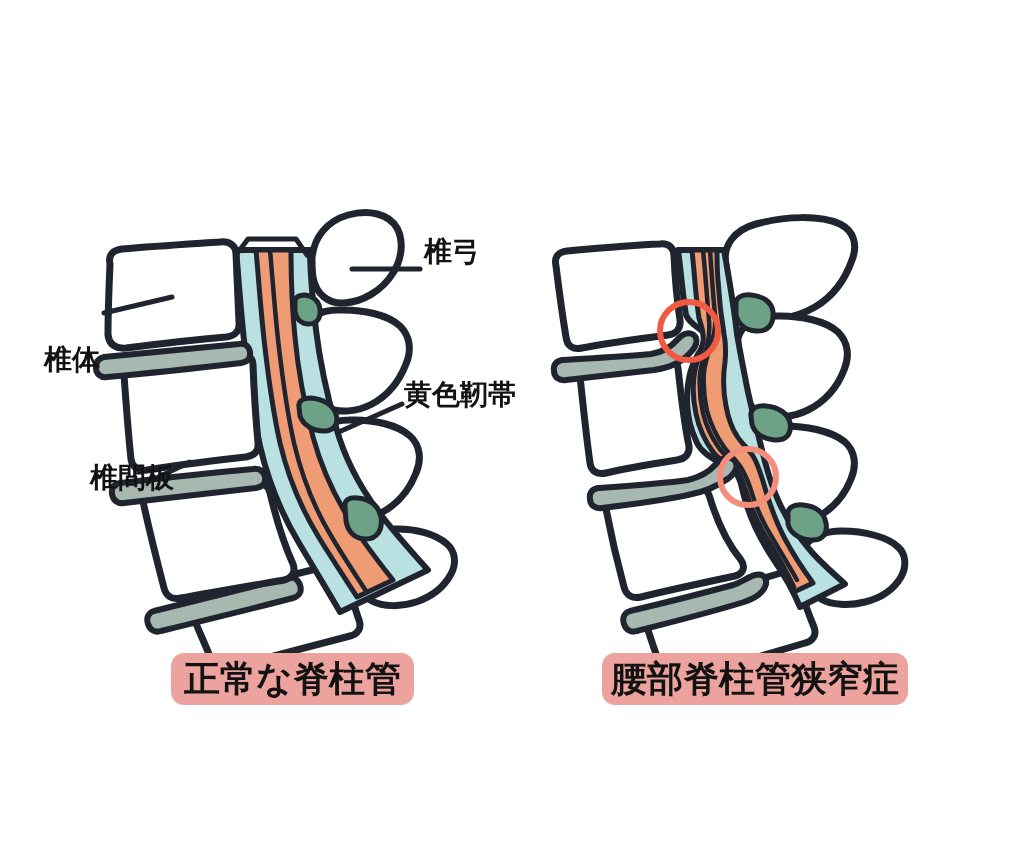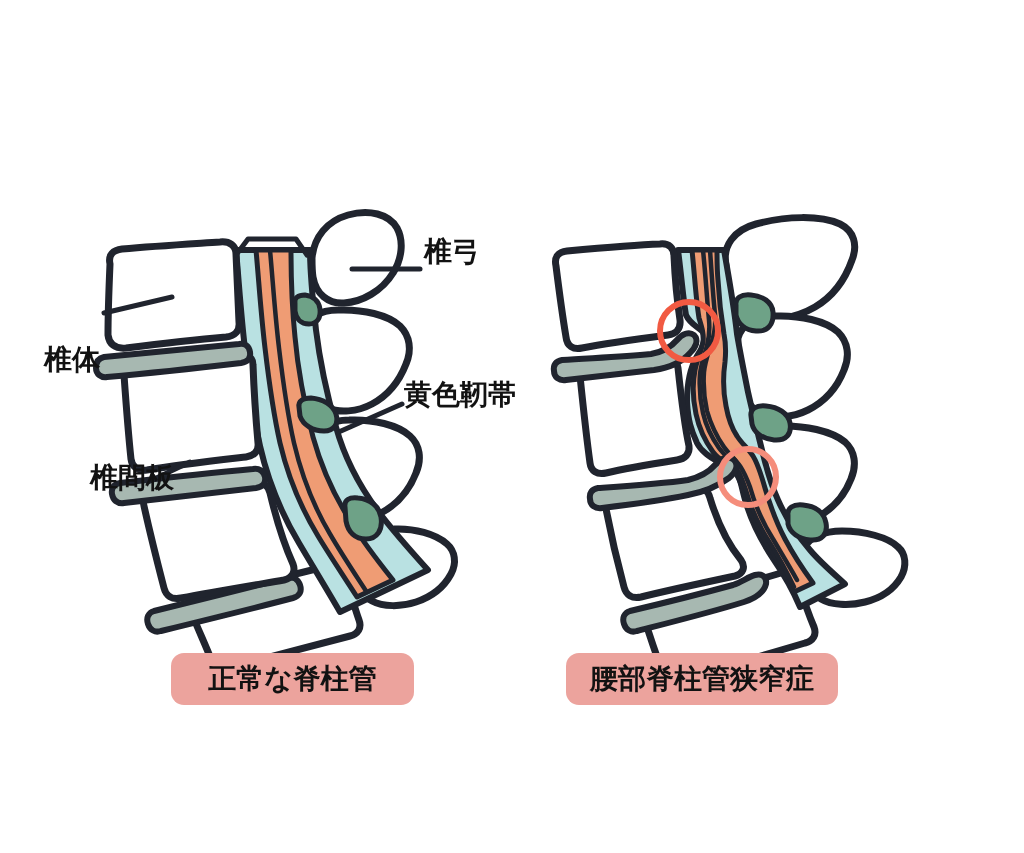--- a/index.html
+++ b/index.html
@@ -28,21 +28,21 @@
     color:var(--label_text,#121212);
     white-space:nowrap;
   }
   .ann.center { text-align:center; }
   .caption {
     position:absolute;
     height:52px;
     background:var(--caption_bg,#eca39d);
     border-radius:13px;
     display:flex; align-items:center; justify-content:center;
-    font-size:28px; font-weight:700;
+    font-size:36px; font-weight:700;
     color:var(--caption_text,#121212);
     white-space:nowrap;
   }
 </style>
 </head>
 <body>
 
 <div class="stage">
 
   <svg class="artwork" width="1024" height="853" viewBox="0 0 1024 853">
@@ -109,15 +109,15 @@
       <circle class="ring-lower ln" cx="748" cy="477" r="28"></circle>
     </g>
   </svg>
 
   <div class="ann" style="left:424px; top:237px;">椎弓</div>
   <div class="ann" style="left:44px; top:297px;margin-top:48px;">椎体</div>
   <div class="ann" style="left:404px; top:380px;">黄色靭帯</div>
   <div class="ann" style="left:70px; top:463px;margin-left:20px;">椎間板</div>
 
   <div class="caption" style="left:171px; top:653px; width:243px;">正常な脊柱管</div>
-  <div class="caption" style="left:566px; top:653px; width:272px;">腰部脊柱管狭窄症</div>
+  <div class="caption" style="left:602px; top:653px; width:306px;">腰部脊柱管狭窄症</div>
 
 </div>
 
 </body></html>

